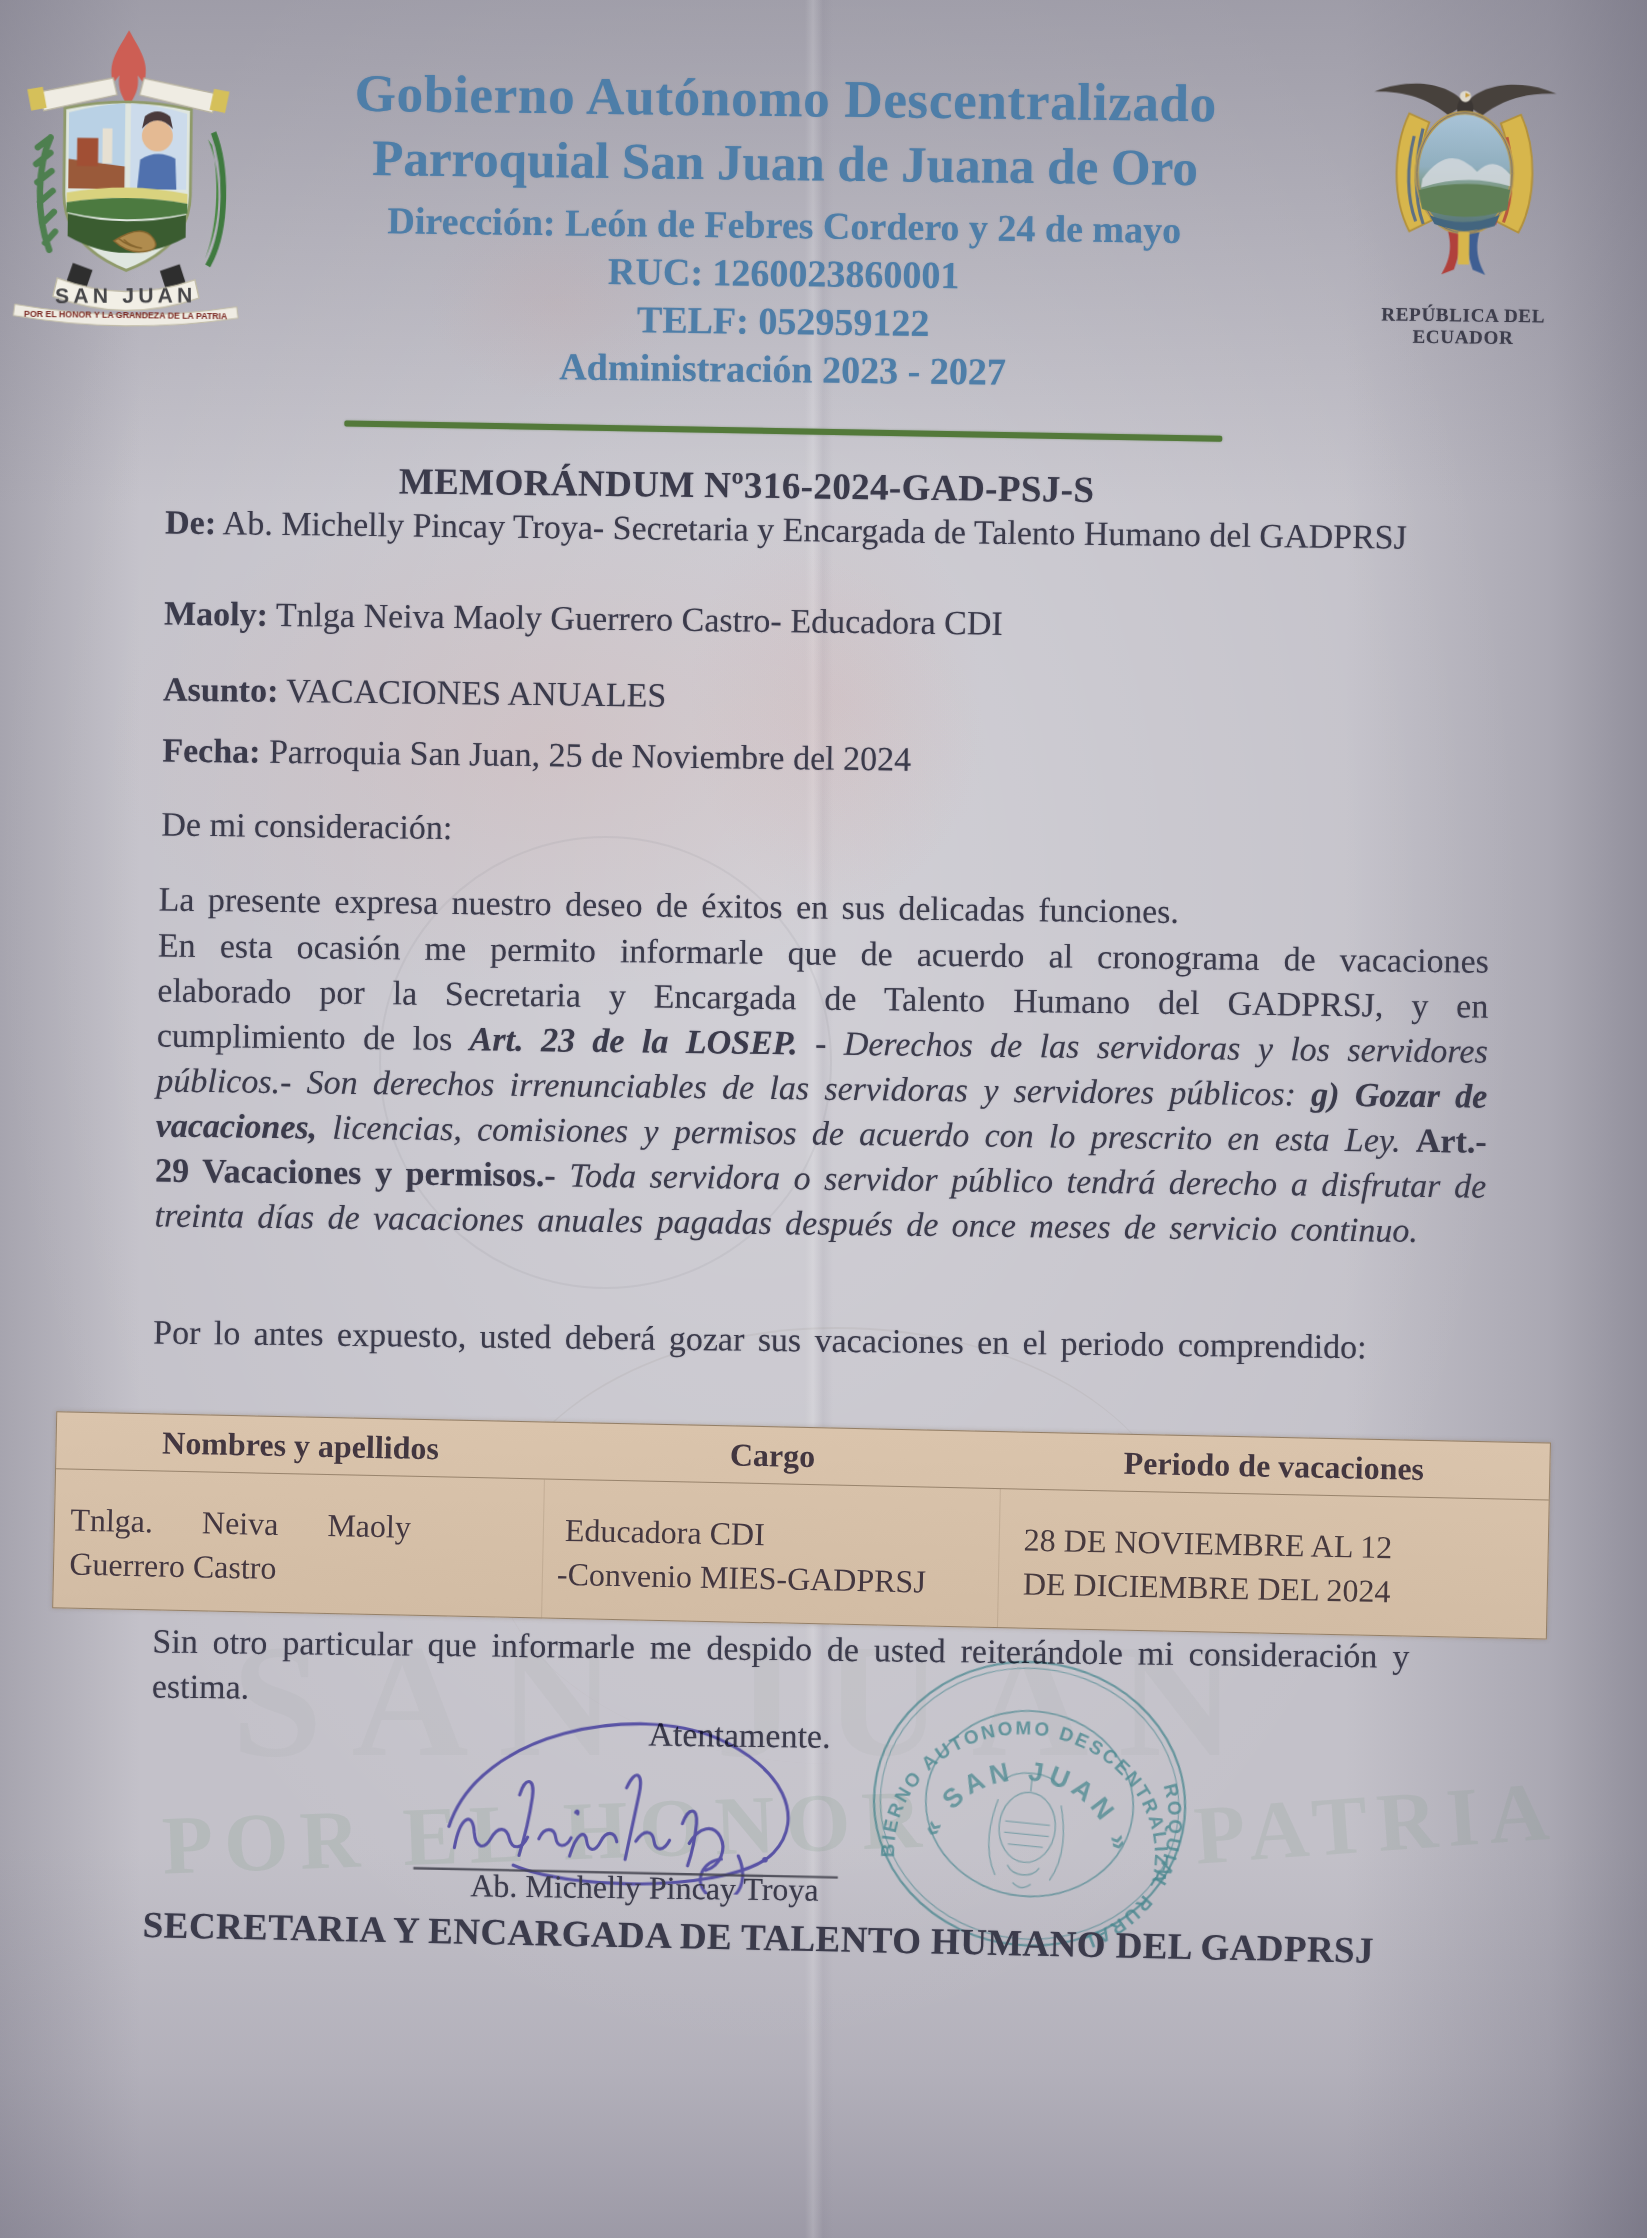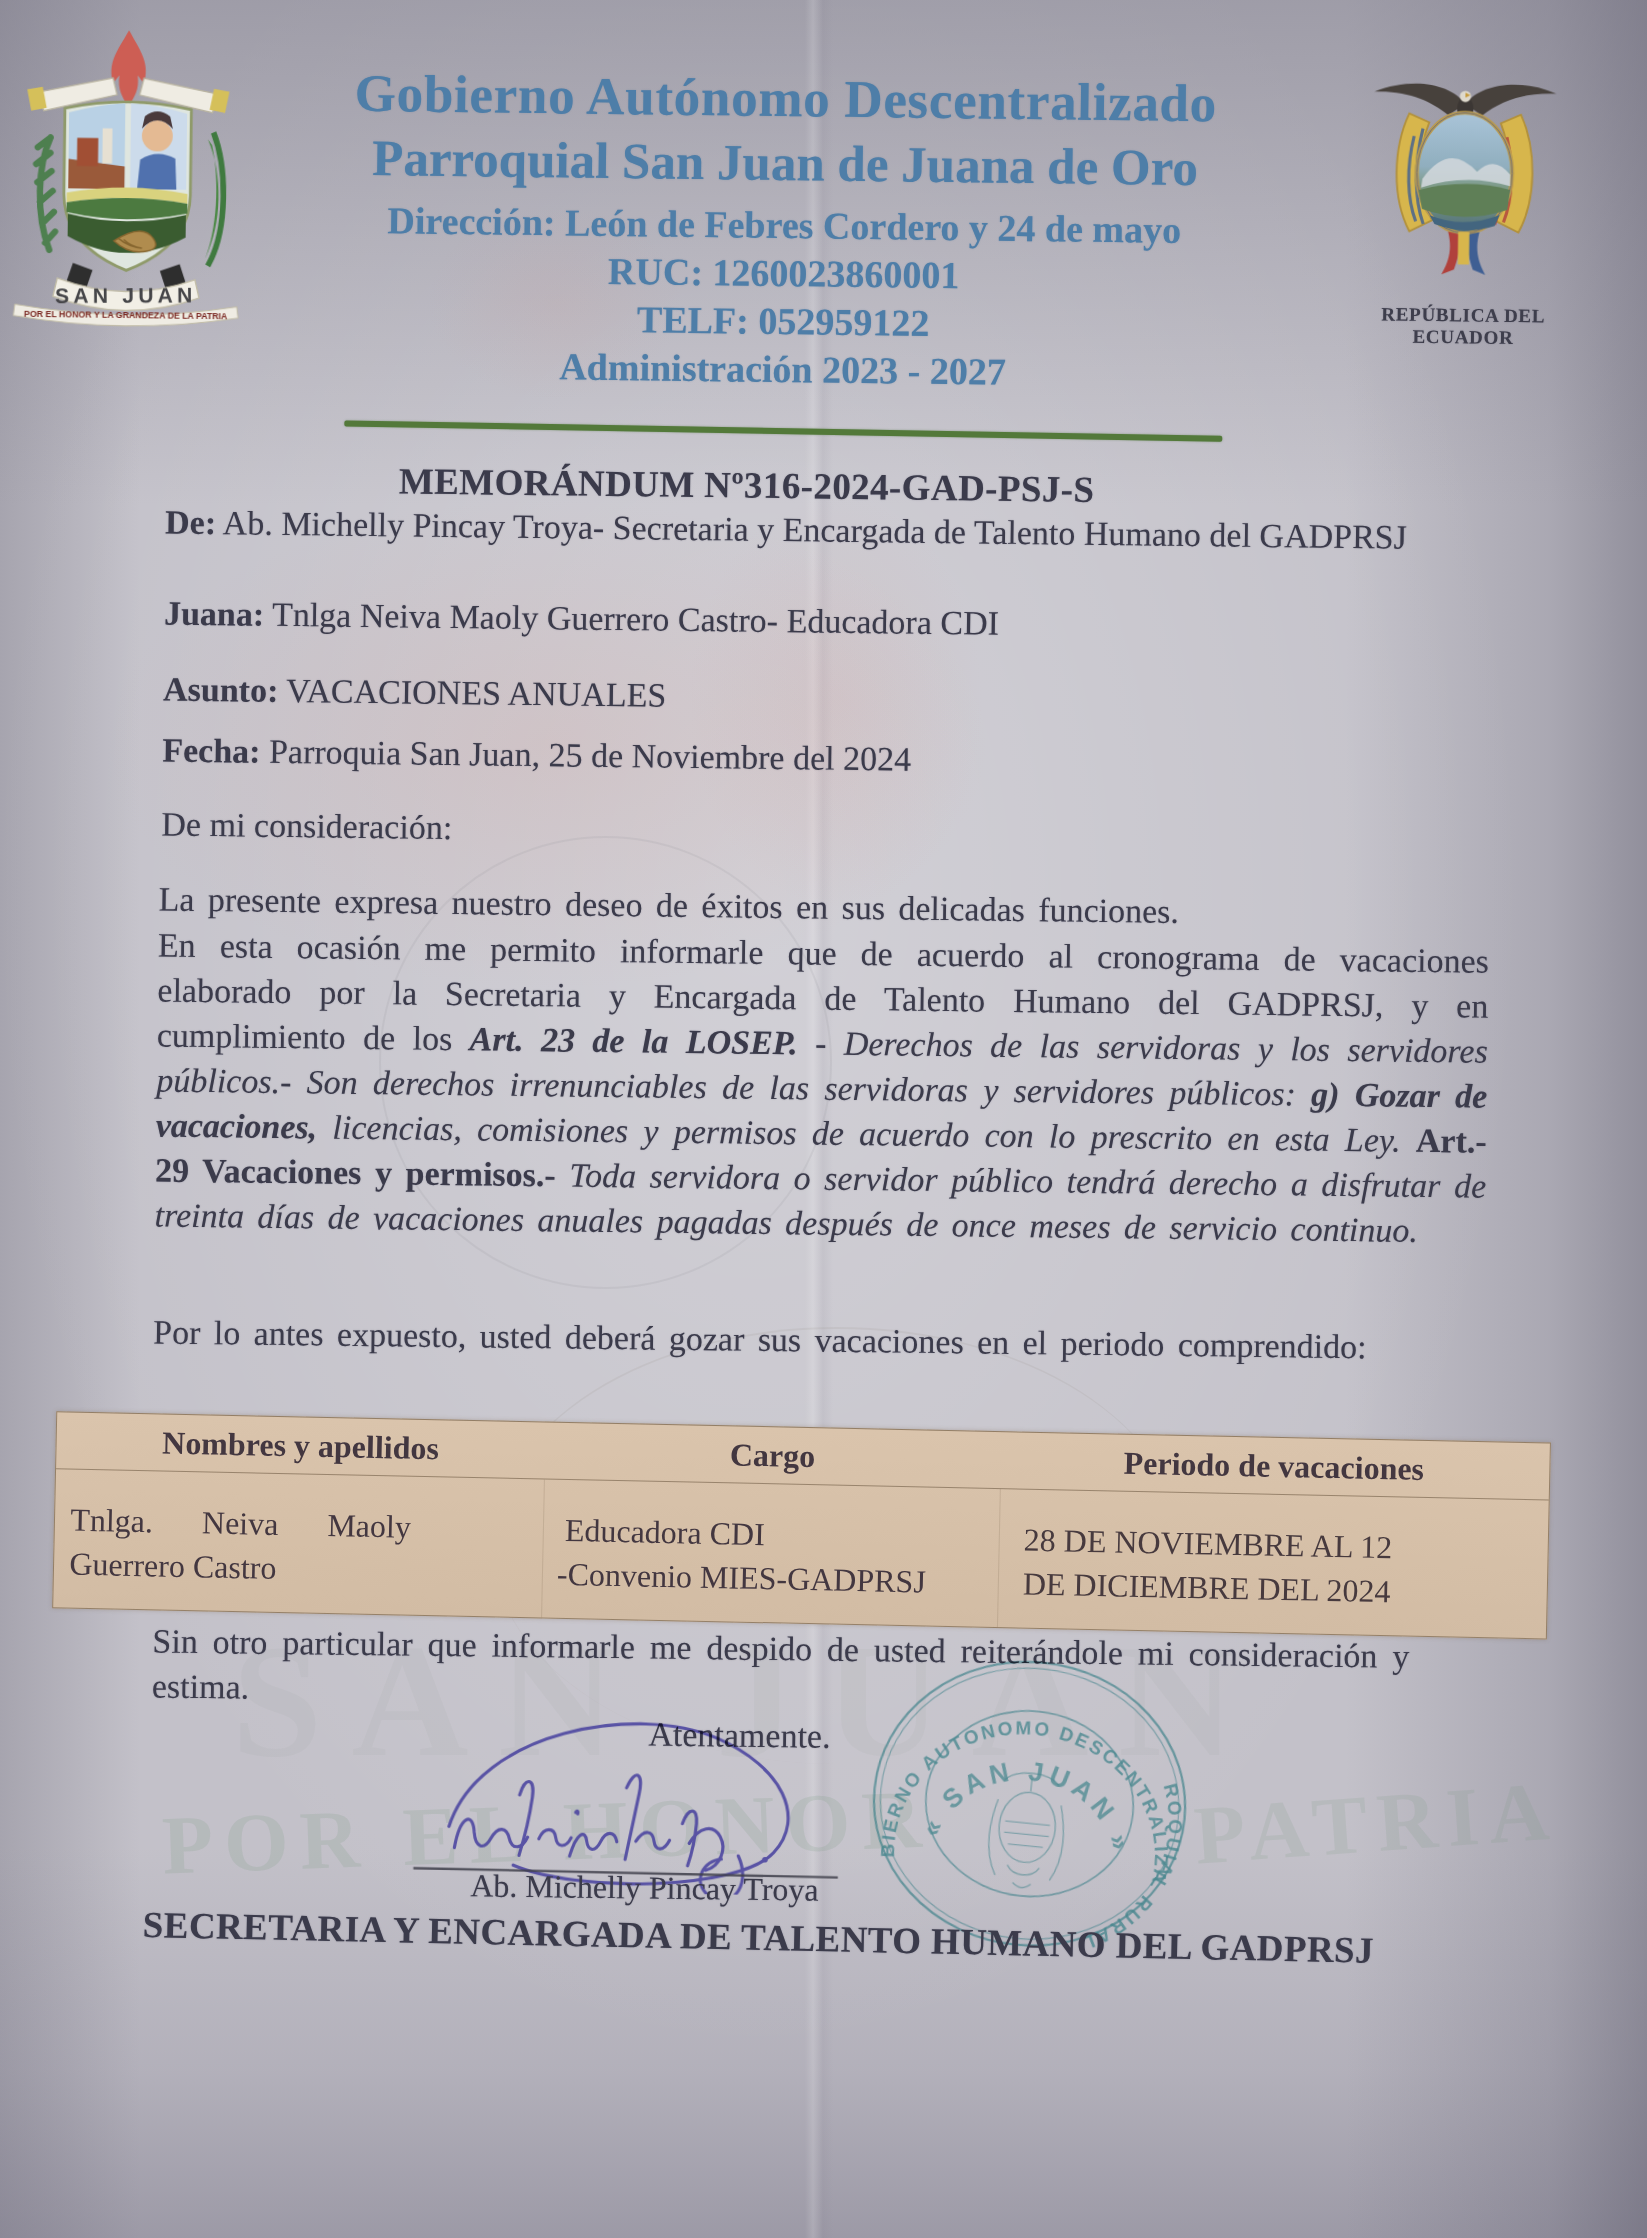--- a/index.html
+++ b/index.html
@@ -165,21 +165,21 @@
       <div class="blue hl3">Dirección: León de Febres Cordero y 24 de mayo</div>
       <div class="blue hl4">RUC: 1260023860001</div>
       <div class="blue hl4">TELF: 052959122</div>
       <div class="blue hl4">Administración 2023 - 2027</div>
     </div>
     <div class="abs green-rule"></div>
 
     <div class="abs memo-title doc-text">MEMORÁNDUM Nº316-2024-GAD-PSJ-S</div>
 
     <div class="abs meta doc-text" style="top:500px"><b>De:</b><span> Ab. Michelly Pincay Troya- Secretaria y Encargada de Talento Humano del GADPRSJ</span></div>
-    <div class="abs meta doc-text" style="top:591px"><b>Juana:</b><span> Tnlga Neiva Maoly Guerrero Castro- Educadora CDI</span></div>
+    <div class="abs meta doc-text" style="top:591px"><b>Maoly:</b><span> Tnlga Neiva Maoly Guerrero Castro- Educadora CDI</span></div>
     <div class="abs meta doc-text" style="top:667px"><b>Asunto:</b><span> VACACIONES ANUALES</span></div>
     <div class="abs meta doc-text" style="top:728px"><b>Fecha:</b><span> Parroquia San Juan, 25 de Noviembre del 2024</span></div>
     <div class="abs meta doc-text" style="top:802px">De mi consideración:</div>
 
     <div class="abs body-par nojust doc-text" style="top:875px">La presente expresa nuestro deseo de éxitos en sus delicadas funciones.</div>
     <div class="abs body-par doc-text" style="top:921px"><span>En esta ocasión me permito informarle que de acuerdo al cronograma de vacaciones elaborado por la Secretaria y Encargada de Talento Humano del GADPRSJ, y  en cumplimiento de los </span><span class="bit">Art. 23 de la LOSEP.</span><span class="it"> - Derechos de las servidoras y los servidores públicos.- Son derechos irrenunciables de las servidoras y servidores públicos: </span><span class="bit">g) Gozar de vacaciones,</span><span class="it"> licencias, comisiones y permisos de acuerdo con lo prescrito en esta Ley. </span><span class="bb">Art.- 29 Vacaciones y permisos.-</span><span class="it"> Toda servidora o servidor público tendrá derecho a disfrutar de treinta días de vacaciones anuales pagadas después de once meses de servicio continuo.</span></div>
     <div class="abs body-par doc-text" style="top:1308px">Por lo antes expuesto, usted deberá gozar sus vacaciones en el periodo comprendido:</div>
 
     <div class="abs vtable">
       <div class="vt-head">

